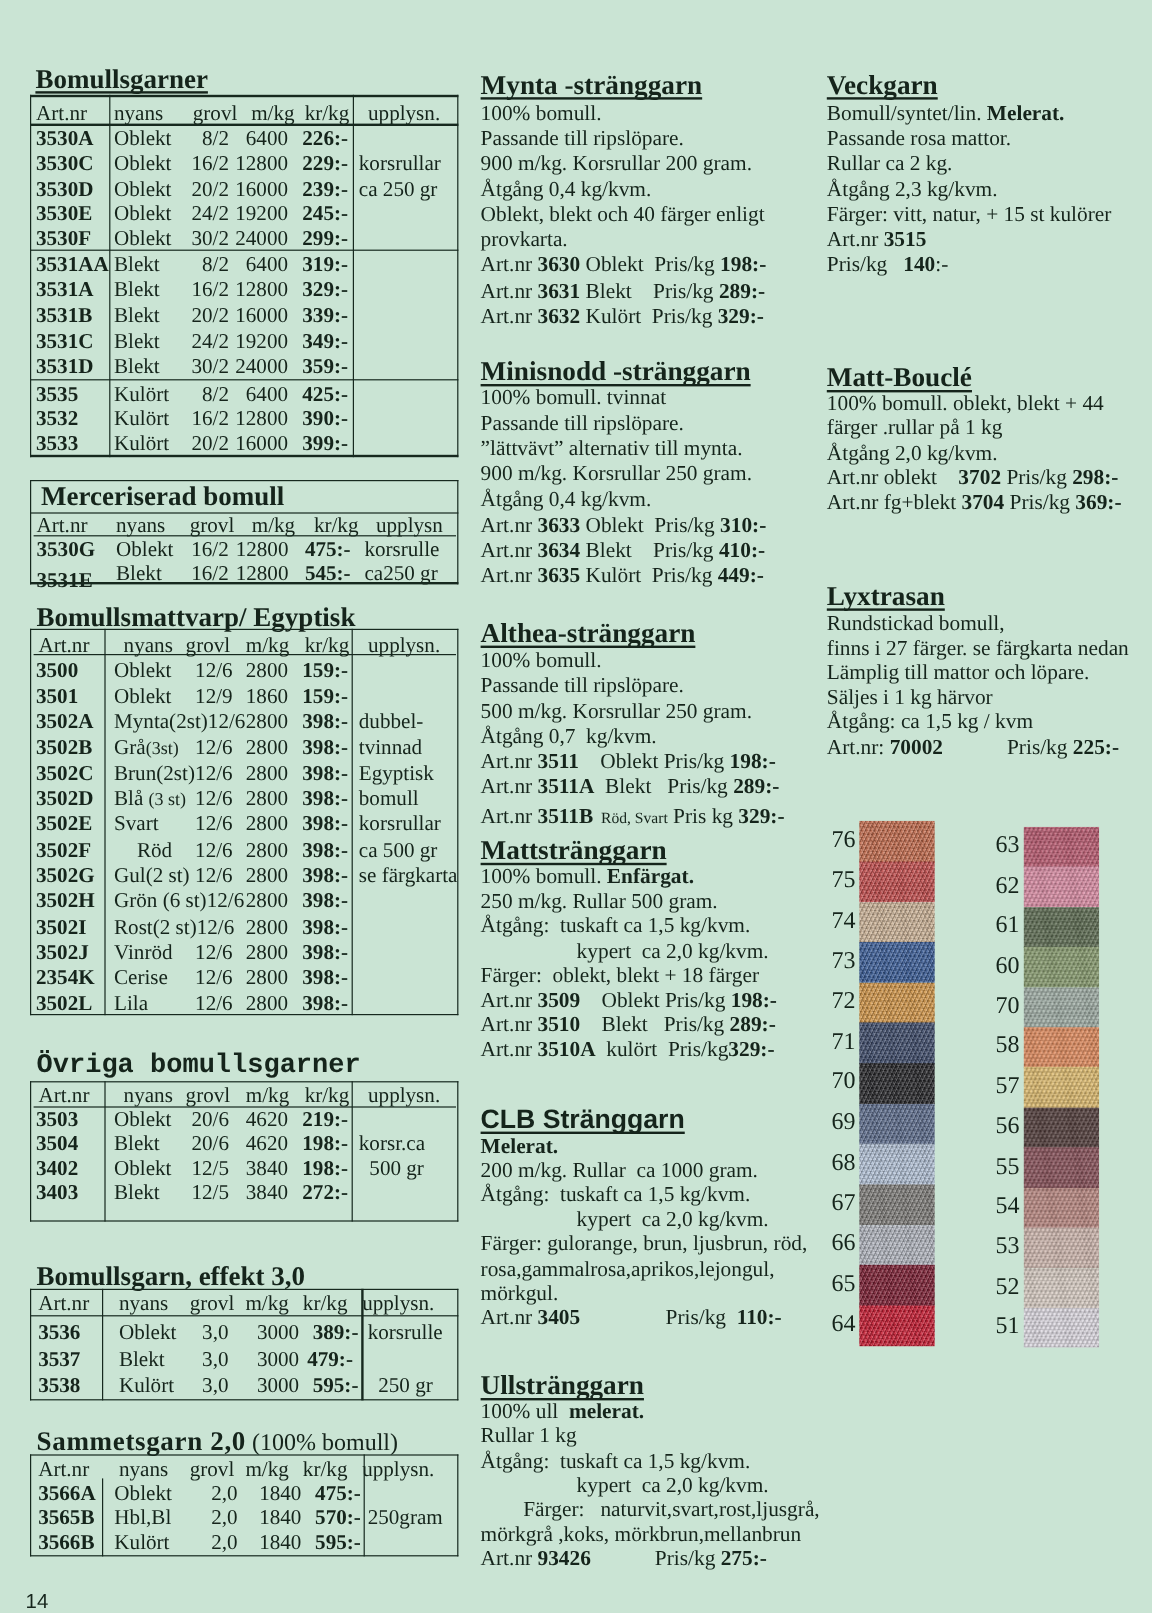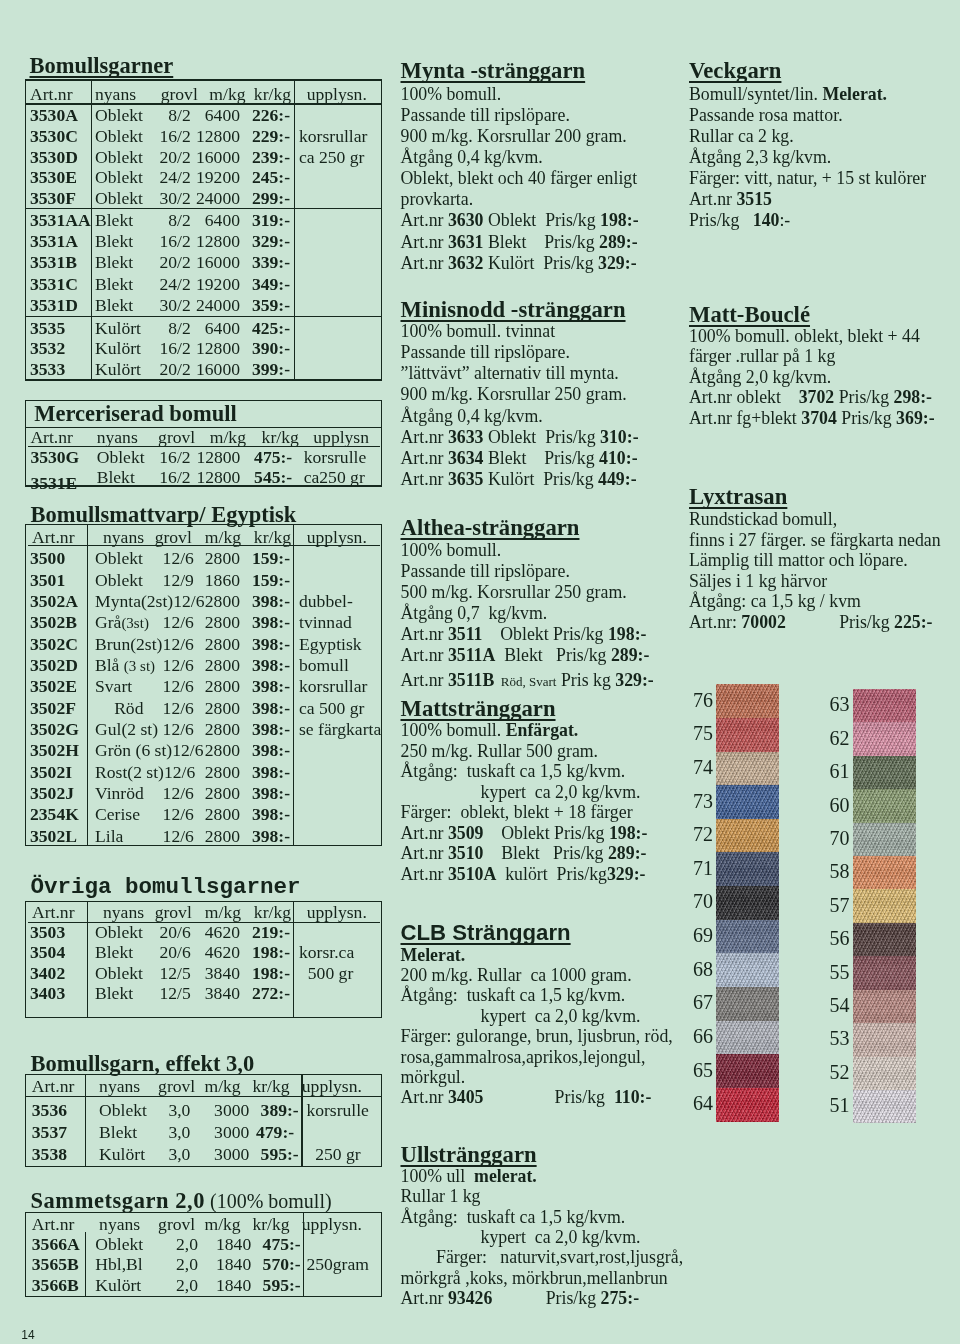--- a/index.html
+++ b/index.html
@@ -10,21 +10,21 @@
          transform:translateZ(0);will-change:transform;}
   .cl{font-size:17.6px;line-height:19.5px;white-space:nowrap;}
   .cl.b{font-weight:bold;}
   .cl .sub{font-size:15px;}
   .cl.nyg{display:flex;align-items:baseline;}
   .cl.nyg .nyv{display:inline-block;}
   .sec-title{font-weight:bold;font-size:22.5px;line-height:22px;white-space:nowrap;}
   .sec-title .tu{text-decoration:underline;text-decoration-thickness:2.3px;text-underline-offset:2.6px;text-decoration-skip-ink:none;}
   .sec-title .suffix{font-weight:normal;font-size:20px;letter-spacing:0;}
   .sec-title.wide{letter-spacing:0.55px;}
-  .pageno{font-family:"Liberation Sans",sans-serif;font-size:12px;line-height:18px;}
+  .pageno{font-family:"Liberation Sans",sans-serif;font-size:17px;line-height:18px;}
   .tblock{font-size:17.8px;line-height:21.5px;white-space:pre;}
   .tblock b{font-weight:bold;}
   .tblock .sm{font-size:13px;}
   .blk-title{font-weight:bold;font-size:22.7px;line-height:23px;white-space:nowrap;
              text-decoration:underline;text-decoration-thickness:2.3px;text-underline-offset:2.6px;
              text-decoration-skip-ink:none;}
   .blk-title.sans{font-family:"Liberation Sans",sans-serif;font-size:22.2px;}
   .swatch{background-repeat:repeat;}
   .yarn-texture{pointer-events:none;
     background-image:

